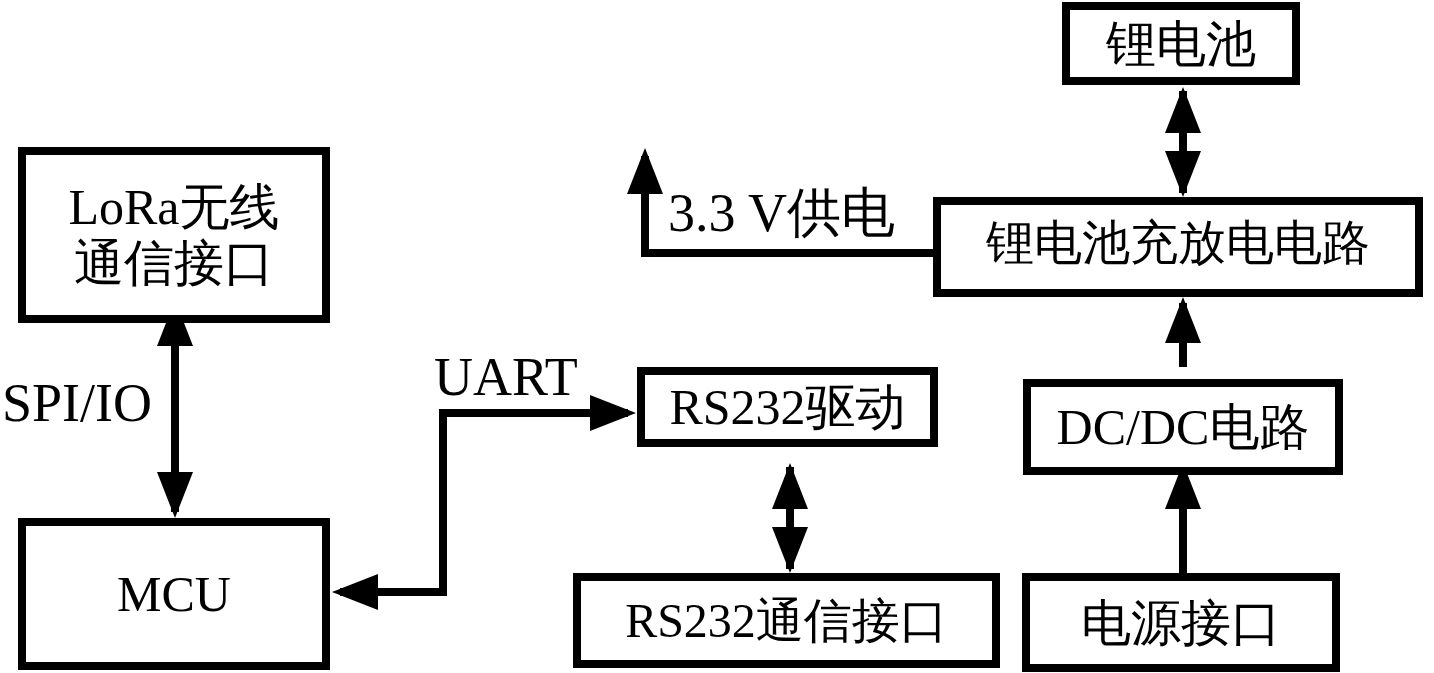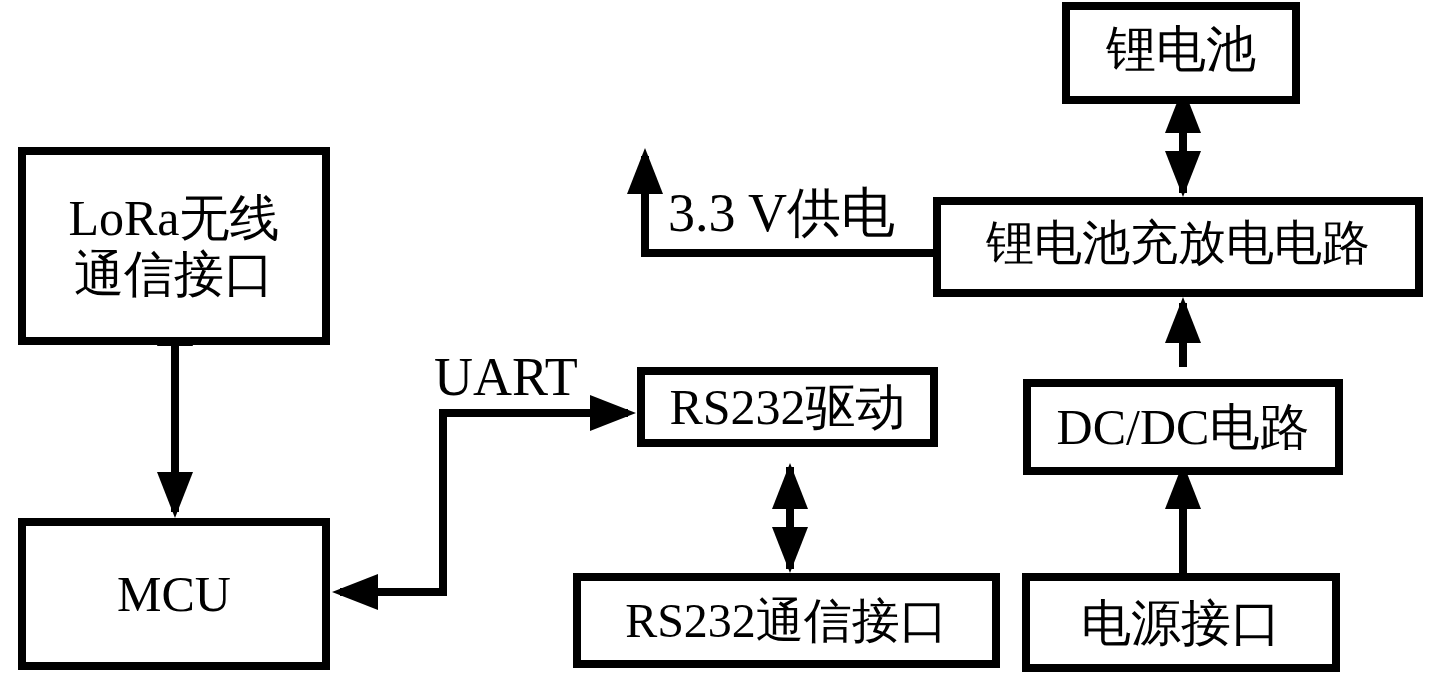--- a/index.html
+++ b/index.html
@@ -17,25 +17,25 @@
     border:8px solid #000000;
     background:#ffffff;
     display:flex;
     flex-direction:column;
     align-items:center;
     justify-content:center;
     text-align:center;
     line-height:1.12;
     white-space:nowrap;
   }
-  .b-lora   {left:18px;  top:147px; width:312px; height:198px; font-size:50px;}
+  .b-lora   {left:18px;  top:147px; width:312px; height:176px; font-size:50px;}
   .b-mcu    {left:18px;  top:518px; width:312px; height:152px; font-size:50px;}
   .b-rs232drv{left:637px; top:367px; width:301px; height:80px;  font-size:50px;}
   .b-rs232if {left:573px; top:573px; width:427px; height:95px;  font-size:48px;}
-  .b-batt   {left:1062px;top:2px;   width:238px; height:102px;  font-size:50px;font-family:Liberation Mono, monospace;}
+  .b-batt   {left:1062px;top:2px;   width:238px; height:83px;  font-size:50px;}
   .b-charge {left:933px; top:197px; width:490px; height:100px; font-size:48px;font-family:Liberation Mono, monospace;}
   .b-dcdc   {left:1023px;top:379px; width:320px; height:96px;  font-size:50px;}
   .b-power  {left:1022px;top:573px; width:318px; height:99px;  font-size:50px;}
 
   .float-label{
     position:absolute;
     font-size:54px;
     line-height:1;
     white-space:nowrap;
   }
@@ -125,16 +125,17 @@
   </div>
 
   <div class="block b-dcdc">
     <span>DC/DC电路</span>
   </div>
 
   <div class="block b-power">
     <span>电源接口</span>
   </div>
 
+  <div class="float-label lbl-spi">SPI/IO</div>
   <div class="float-label lbl-uart">UART</div>
   <div class="float-label lbl-33v">3.3 V供电</div>
 
 </div>
 
 </body></html>

